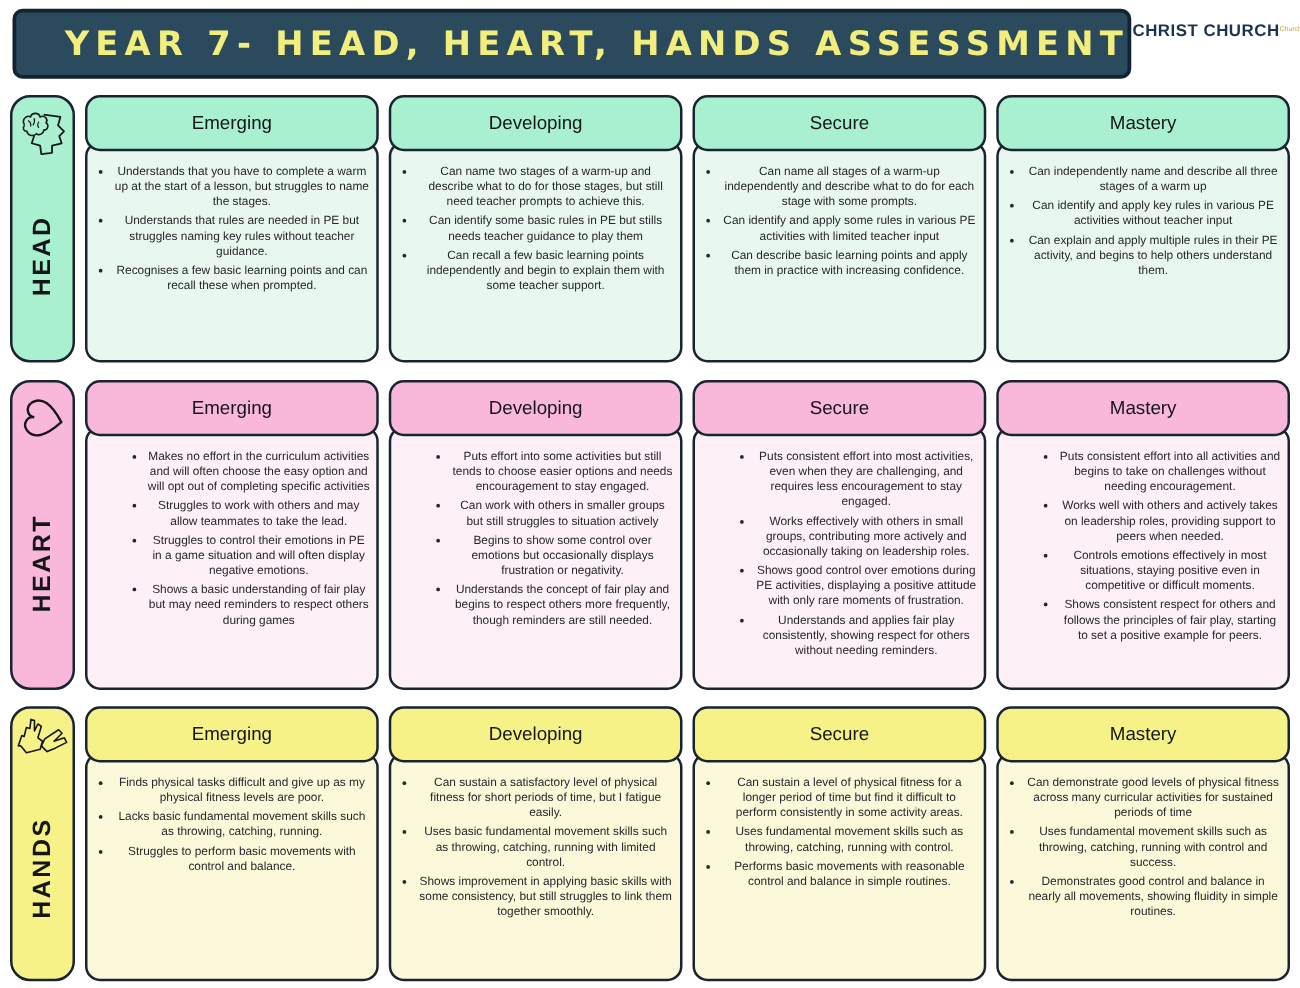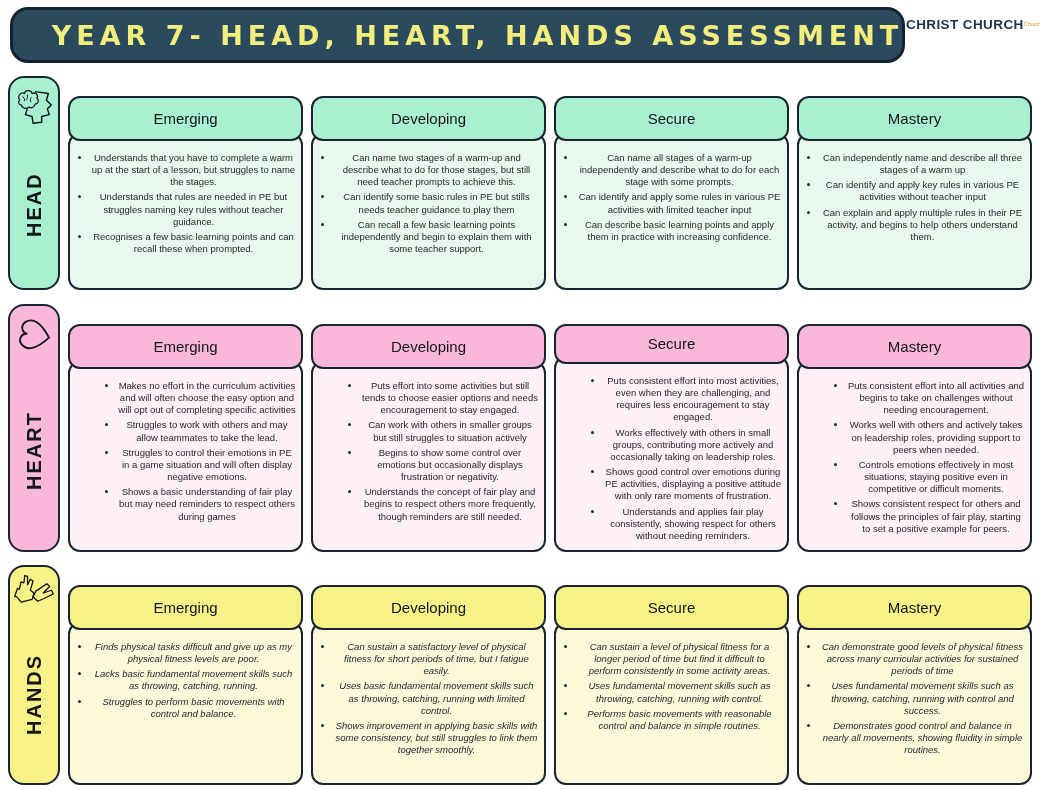--- a/index.html
+++ b/index.html
@@ -5,21 +5,21 @@
   * { box-sizing: border-box; }
   html,body { margin:0; padding:0; }
   body {
     width:1040px; height:790px; background:#ffffff; position:relative;
     font-family:"Liberation Sans", sans-serif; overflow:hidden;
   }
 
   
   .banner {
     position:absolute; left:10px; top:7px; width:895px; height:56px;
-    background:#2b4a5e; border:3px solid #132430; border-radius:18px;
+    background:#2b4a5e; border:3px solid #132430; border-radius:8px;
     display:flex; align-items:center; justify-content:center;padding-left:40px;
   }
   .banner-title {
     color:#f2ee7d; font-size:27px; font-weight:bold; letter-spacing:5px;
     font-family:"DejaVu Sans", sans-serif; white-space:nowrap;
   }
 
   
   .logo {
     position:absolute; right:2px; top:2px; width:132px;
@@ -46,38 +46,38 @@
     flex:1; display:flex; align-items:center; justify-content:center;
     writing-mode:vertical-rl; transform:rotate(180deg);
     font-size:20px; font-weight:600; color:#14161a; letter-spacing:2px;
   }
   .sidebar svg { flex:0 0 auto; }
 
   .cell { flex:1; display:flex; flex-direction:column; position:relative; }
   .cell-header {
     height:45px; border:2px solid #1a2430; border-radius:12px;
     display:flex; align-items:center; justify-content:center;
-    font-size:15px; color:#14161a; position:relative; z-index:2;margin-top:20px;
+    font-size:15px; color:#14161a; position:relative; z-index:2;
   }
   .cell-body {
     flex:1; margin-top:-8px; border:2px solid #1a2430; border-radius:12px;
     padding:17px 5px 5px 6px; z-index:1;
   }
   .cell-body ul { margin:0; padding-left:15px; }
   .cell-body li {
     font-size:9.5px; line-height:1.28; color:#26262a; margin-bottom:3px;text-align:center;
   }
 
   
   .row-head  .cell-header, .row-head  .sidebar { background:#a9f0d1; }
   .row-head  .cell-body  { background:#e9f8ef; }
   .row-heart .cell-header, .row-heart .sidebar { background:#f9b7d9; }
   .row-heart .cell-body  { background:#fdf0f6;padding-left:33px; }
   .row-hands .cell-header, .row-hands .sidebar { background:#f6f287; }
-  .row-hands .cell-body  { background:#fbf9d9;font-style:italic; }
+  .row-hands .cell-body  { background:#fbf9d9; }
 </style>
 </head>
 <body>
 
 <div class="banner">
   <span class="banner-title">YEAR 7- HEAD, HEART, HANDS ASSESSMENT</span>
 </div>
 
 <div class="logo">
   <svg width="44" height="44" viewBox="0 0 44 46">

